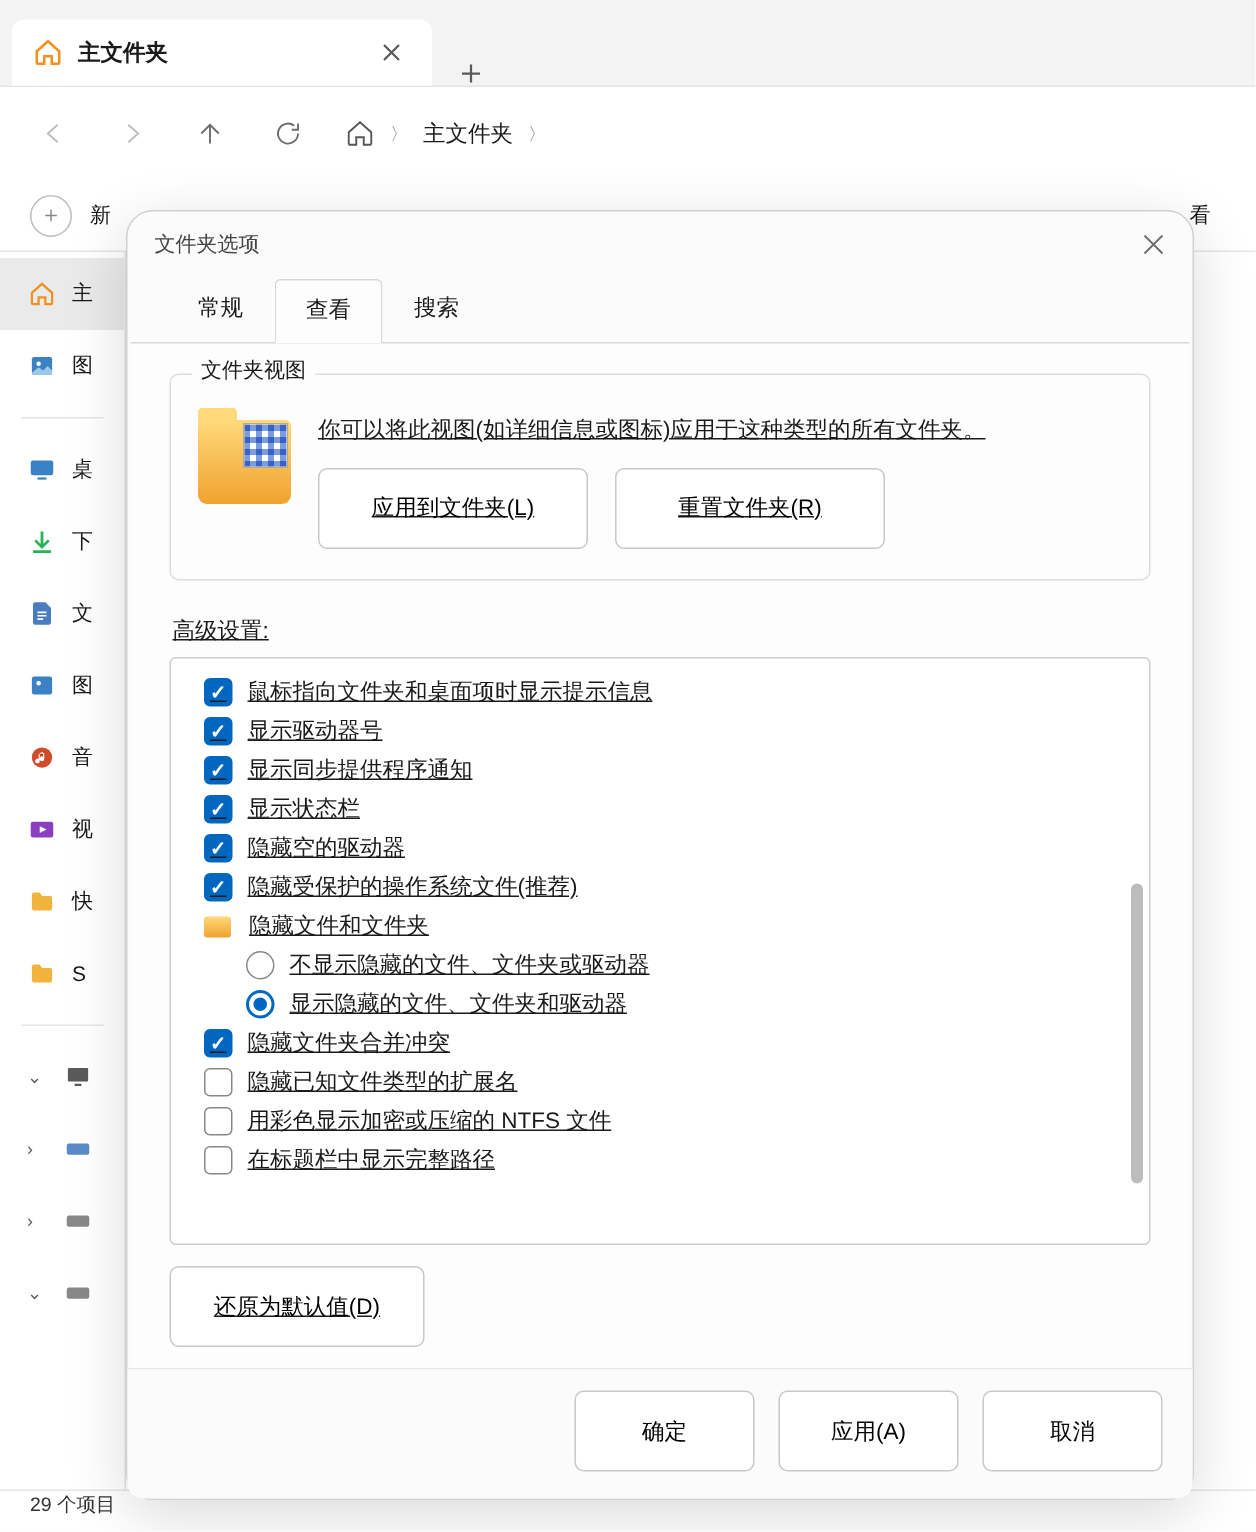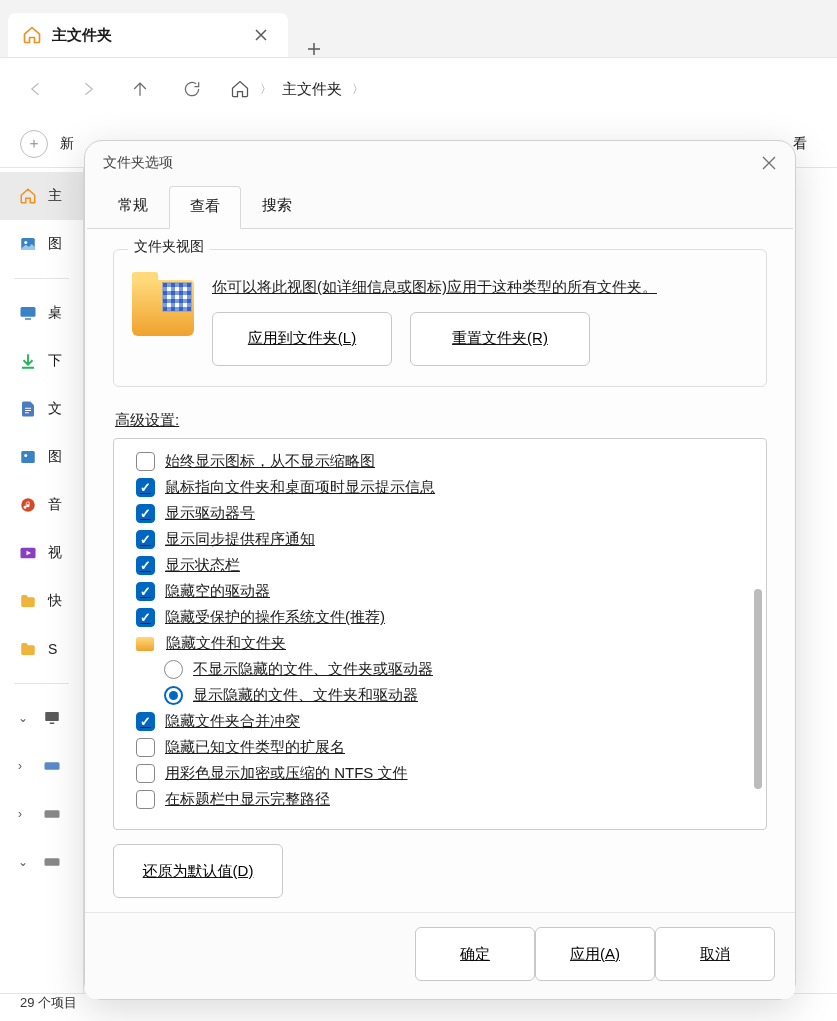--- a/index.html
+++ b/index.html
@@ -38,21 +38,21 @@
 
 
 .statusbar { height: 28px; display:flex; align-items:flex-start; padding: 0 20px; font-size:13px; color:#333; border-top:1px solid #e5e5e5; }
 
 
 .dialog { position: absolute; left: 84px; top: 140px; width: 712px; height: 860px; background: #fbfbfb; border: 1px solid #d0d0d0; border-radius: 18px; box-shadow: 0 10px 40px rgba(0,0,0,0.15); display:flex; flex-direction:column; }
 .dlg-titlebar { display:flex; align-items:center; height: 44px; padding: 0 12px 0 18px; }
 .dlg-title { flex:1; color:#444; }
 .dlg-close { color:#6b6b6b; cursor:pointer; padding:6px; }
 
-.dlg-tabs { display:flex; padding: 0 12px; gap: 0; }
+.dlg-tabs { display:flex; padding: 0 26px; gap: 0; }
 .dlg-tab { padding: 10px 20px 12px; font-size:15px; cursor:pointer; border:1px solid transparent; }
 .dlg-tab.active { background:#fdfdfd; border:1px solid #d8d8d8; border-bottom-color:#fdfdfd; border-radius:4px 4px 0 0; position:relative; top:1px; }
 .dlg-body { flex:1; padding: 12px 22px 14px; display:flex; flex-direction:column; background:#fdfdfd; border-top:1px solid #d8d8d8; margin:0 2px;text-decoration:underline; }
 
 .groupbox { border:1px solid #ddd; border-radius:6px; margin: 8px 4px 18px; padding: 24px 18px 20px; position:relative; }
 .group-legend { position:absolute; top:-12px; left:14px; background:#fdfdfd; padding:0 6px; font-size:14px; }
 .group-inner { display:flex; gap:18px; }
 .folder-thumb { width:62px; height:56px; background:linear-gradient(180deg,#ffd97a,#f0a22e); border-radius:4px 4px 6px 6px; margin-top:6px; position:relative; }
 .folder-thumb::before { content:""; position:absolute; top:-8px; left:0; width:26px; height:10px; background:#ffd97a; border-radius:3px 3px 0 0; }
 .folder-thumb::after { content:""; position:absolute; top:2px; right:2px; width:28px; height:28px; background:repeating-linear-gradient(0deg,#7a9de0 0 4px,#fff 4px 8px),repeating-linear-gradient(90deg,#7a9de0 0 4px,#fff 4px 8px); background-blend-mode:multiply; border:1px solid #aaa; }
@@ -68,21 +68,21 @@
 .chk.checked { background:#0067c0; border-color:#0067c0; color:#fff; }
 .chk.checked::after { content:"✓"; font-size:13px; font-weight:bold; }
 .rdo { width:19px; height:19px; border:1px solid #888; border-radius:50%; display:flex; align-items:center; justify-content:center; cursor:pointer; flex-shrink:0; }
 .rdo.checked { border-color:#0067c0; border-width:2px; }
 .rdo.checked::after { content:""; width:9px; height:9px; background:#0067c0; border-radius:50%; }
 .folder-ico-sm { width:18px; height:14px; background:linear-gradient(180deg,#ffd97a,#f0a22e); border-radius:2px; margin-right:2px; flex-shrink:0; }
 .indent { padding-left: 28px; }
 .scroll-thumb { position:absolute; right:4px; top:150px; width:8px; height:200px; background:#bcbcbc; border-radius:4px; }
 
 .reset-row { display:flex; padding: 14px 4px 0; }
-.dlg-footer { display:flex; justify-content:flex-end; padding: 14px 20px 18px; border-top:1px solid #e5e5e5; background:#fbfbfb; border-radius:0 0 10px 10px;text-decoration:underline; }
+.dlg-footer { display:flex; justify-content:flex-end; gap:16px; padding: 14px 20px 18px; border-top:1px solid #e5e5e5; background:#fbfbfb; border-radius:0 0 10px 10px; }
 .dlg-footer .btn { min-width:120px; }
 
 svg { display:block; }
 </style>
 </head>
 <body>
 
 <div class="main-window">
   <div class="tabbar">
     <div class="tab">
@@ -303,24 +303,20 @@
             <button class="btn">重置文件夹(R)</button>
           </div>
         </div>
       </div>
     </div>
 
     <div class="adv-label">高级设置:</div>
     <div class="listbox">
       <div class="list-inner" id="opts">
           <div class="opt-row">
-            <span class="chk"></span>
-            <span>始终显示图标，从不显示缩略图</span>
-          </div>
-          <div class="opt-row">
             <span class="chk checked"></span>
             <span>鼠标指向文件夹和桌面项时显示提示信息</span>
           </div>
           <div class="opt-row">
             <span class="chk checked"></span>
             <span>显示驱动器号</span>
           </div>
           <div class="opt-row">
             <span class="chk checked"></span>
             <span>显示同步提供程序通知</span>

